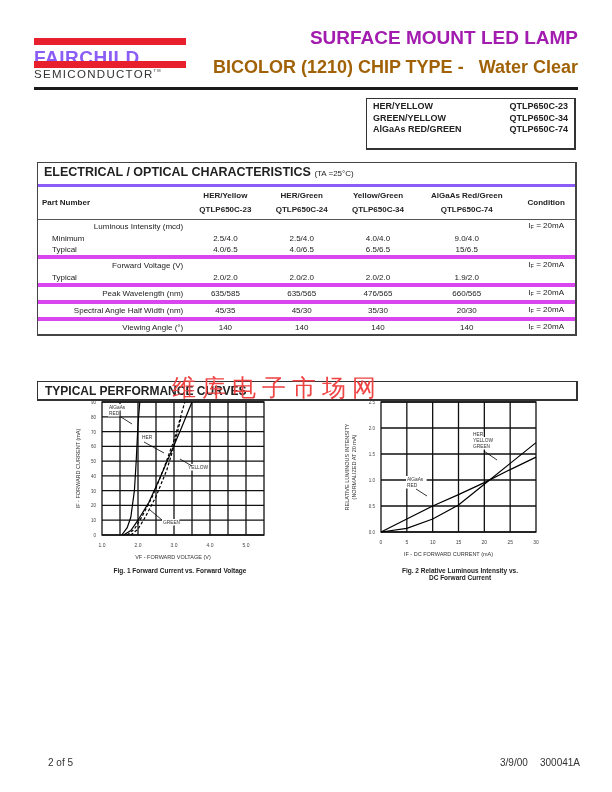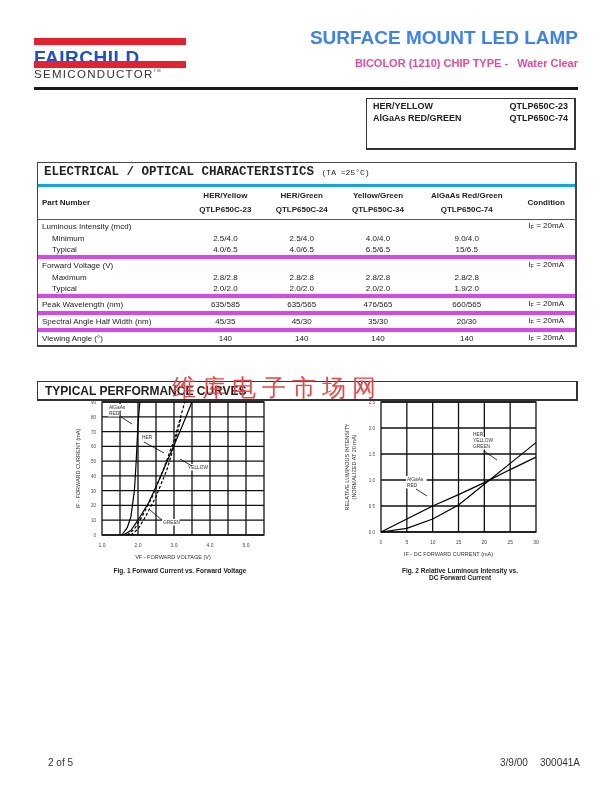--- a/index.html
+++ b/index.html
@@ -1,37 +1,37 @@
 <!DOCTYPE html>
 <html><head>
 <meta charset="utf-8">
 <style>
   html, body { margin: 0; padding: 0; background: #fff; }
   body { width: 612px; height: 792px; position: relative; overflow: hidden; font-family: "Liberation Sans", sans-serif; color: #222; }
   .abs { position: absolute; }
   
   .logo-bar { position: absolute; left: 34px; width: 152px; height: 7px; background: #e8202e; }
-  .logo-word { position: absolute; left: 34px; top: 47px; font-size: 19px; font-weight: bold; letter-spacing: 0.5px; color: #1d4ed8; font-family: "Liberation Sans", sans-serif; }
+  .logo-word { position: absolute; left: 34px; top: 47px; font-size: 19px; font-weight: bold; letter-spacing: 0.5px; color: #8b5cf6; font-family: "Liberation Sans", sans-serif; }
   .logo-sub { position: absolute; left: 34px; top: 68px; font-size: 11.5px; letter-spacing: 1.3px; color: #333; }
   .logo-tm { font-size: 4px; vertical-align: top; }
-  .title1 { position: absolute; right: 34px; top: 27px; font-size: 19px; font-weight: bold; color: #3b82f6; }
-  .title2 { position: absolute; right: 34px; top: 57px; font-size: 11px; font-weight: bold; color: #ec4899; white-space: pre; }
+  .title1 { position: absolute; right: 34px; top: 27px; font-size: 19px; font-weight: bold; color: #a21caf; }
+  .title2 { position: absolute; right: 34px; top: 57px; font-size: 18px; font-weight: bold; color: #a16207; white-space: pre; }
   .rule { position: absolute; left: 34px; width: 544px; height: 3px; background: #1a1a1a; top: 87px; }
   
   .partbox { position: absolute; left: 366px; top: 98px; width: 210px; height: 52px; border: 1px solid #333; border-right: 2px solid #333; border-bottom: 2px solid #333; padding: 2px 6px; box-sizing: border-box; }
   .partrow { display: flex; justify-content: space-between; font-size: 9px; font-weight: bold; line-height: 11.5px; color: #222; }
   
   .tbl-wrap { position: absolute; left: 37px; top: 162px; width: 540px; border: 1px solid #444; border-right: 2px solid #444; border-bottom: 2px solid #444; box-sizing: border-box; }
-  .tbl-title { font-size: 12.5px; font-weight: bold; padding: 2px 6px; height: 17px; border-bottom: 3px solid #0ea5e9; box-sizing: content-box; font-family: Liberation Mono, monospace; }
+  .tbl-title { font-size: 12.5px; font-weight: bold; padding: 2px 6px; height: 17px; border-bottom: 3px solid #8b5cf6; box-sizing: content-box; }
   .tbl-title small { font-size: 8px; font-weight: normal; }
   table { border-collapse: collapse; width: 100%; font-size: 8px; }
   th { font-weight: bold; font-size: 8px; line-height: 14px; padding: 2px 4px; text-align: center; border-bottom: 1px solid #555; }
   th.left { text-align: left; margin-left: 48px; }
   td { padding: 0 4px; height: 11px; line-height: 11px; text-align: center; white-space: nowrap; }
-  td.left { text-align: left; }
+  td.left { text-align: right; }
   td.indent { padding-left: 14px; text-align: left; }
   tr.sep td { border-top: 4px solid #d946ef; }
   .sub { font-size: 5.5px; vertical-align: -1px; }
   
   .curves-box { position: absolute; left: 37px; top: 354px; width: 541px; height: 20px; border: 1px solid #333; border-right: 2px solid #333; border-bottom: 2px solid #333; box-sizing: border-box; font-size: 12px; font-weight: bold; padding: 2px 7px; margin-top: 27px; }
   .watermark { position: absolute; left: 172px; top: 372px; font-size: 24px; color: #ef4444; font-family: "DejaVu Serif", serif; letter-spacing: 6px; }
   .footer { position: absolute; top: 757px; font-size: 10px; color: #333; margin-left: 13px; }
   .fig-caption { position: absolute; font-size: 6.5px; font-weight: bold; text-align: center; color: #222; }
   svg text { font-family: "Liberation Sans", sans-serif; }
 </style>
@@ -46,20 +46,24 @@
 <div class="title1">SURFACE MOUNT LED LAMP</div>
 <div class="title2">BICOLOR (1210) CHIP TYPE -   Water Clear</div>
 <div class="rule"></div>
 
 <div class="partbox" id="partbox">
     <div class="partrow">
       <span>HER/YELLOW</span>
       <span>QTLP650C-23</span>
     </div>
     <div class="partrow">
+      <span>GREEN/YELLOW</span>
+      <span>QTLP650C-34</span>
+    </div>
+    <div class="partrow">
       <span>AlGaAs RED/GREEN</span>
       <span>QTLP650C-74</span>
     </div>
   </div>
 
 <div class="tbl-wrap">
   <div class="tbl-title"><span>ELECTRICAL / OPTICAL CHARACTERISTICS</span> <small>(TA =25°C)</small></div>
   <table>
     <thead>
         <tr id="thead-row">
@@ -108,28 +112,20 @@
           <td>15/6.5</td>
           <td></td>
         </tr>
         <tr class="sep">
           <td class="left">Forward Voltage (V)</td>
           <td></td>
           <td></td>
           <td></td>
           <td></td>
           <td>I<span class="sub">F</span> = 20mA</td>
-        </tr>
-        <tr>
-          <td class="indent">Maximum</td>
-          <td>2.8/2.8</td>
-          <td>2.8/2.8</td>
-          <td>2.8/2.8</td>
-          <td>2.8/2.8</td>
-          <td></td>
         </tr>
         <tr>
           <td class="indent">Typical</td>
           <td>2.0/2.0</td>
           <td>2.0/2.0</td>
           <td>2.0/2.0</td>
           <td>1.9/2.0</td>
           <td></td>
         </tr>
         <tr class="sep">

